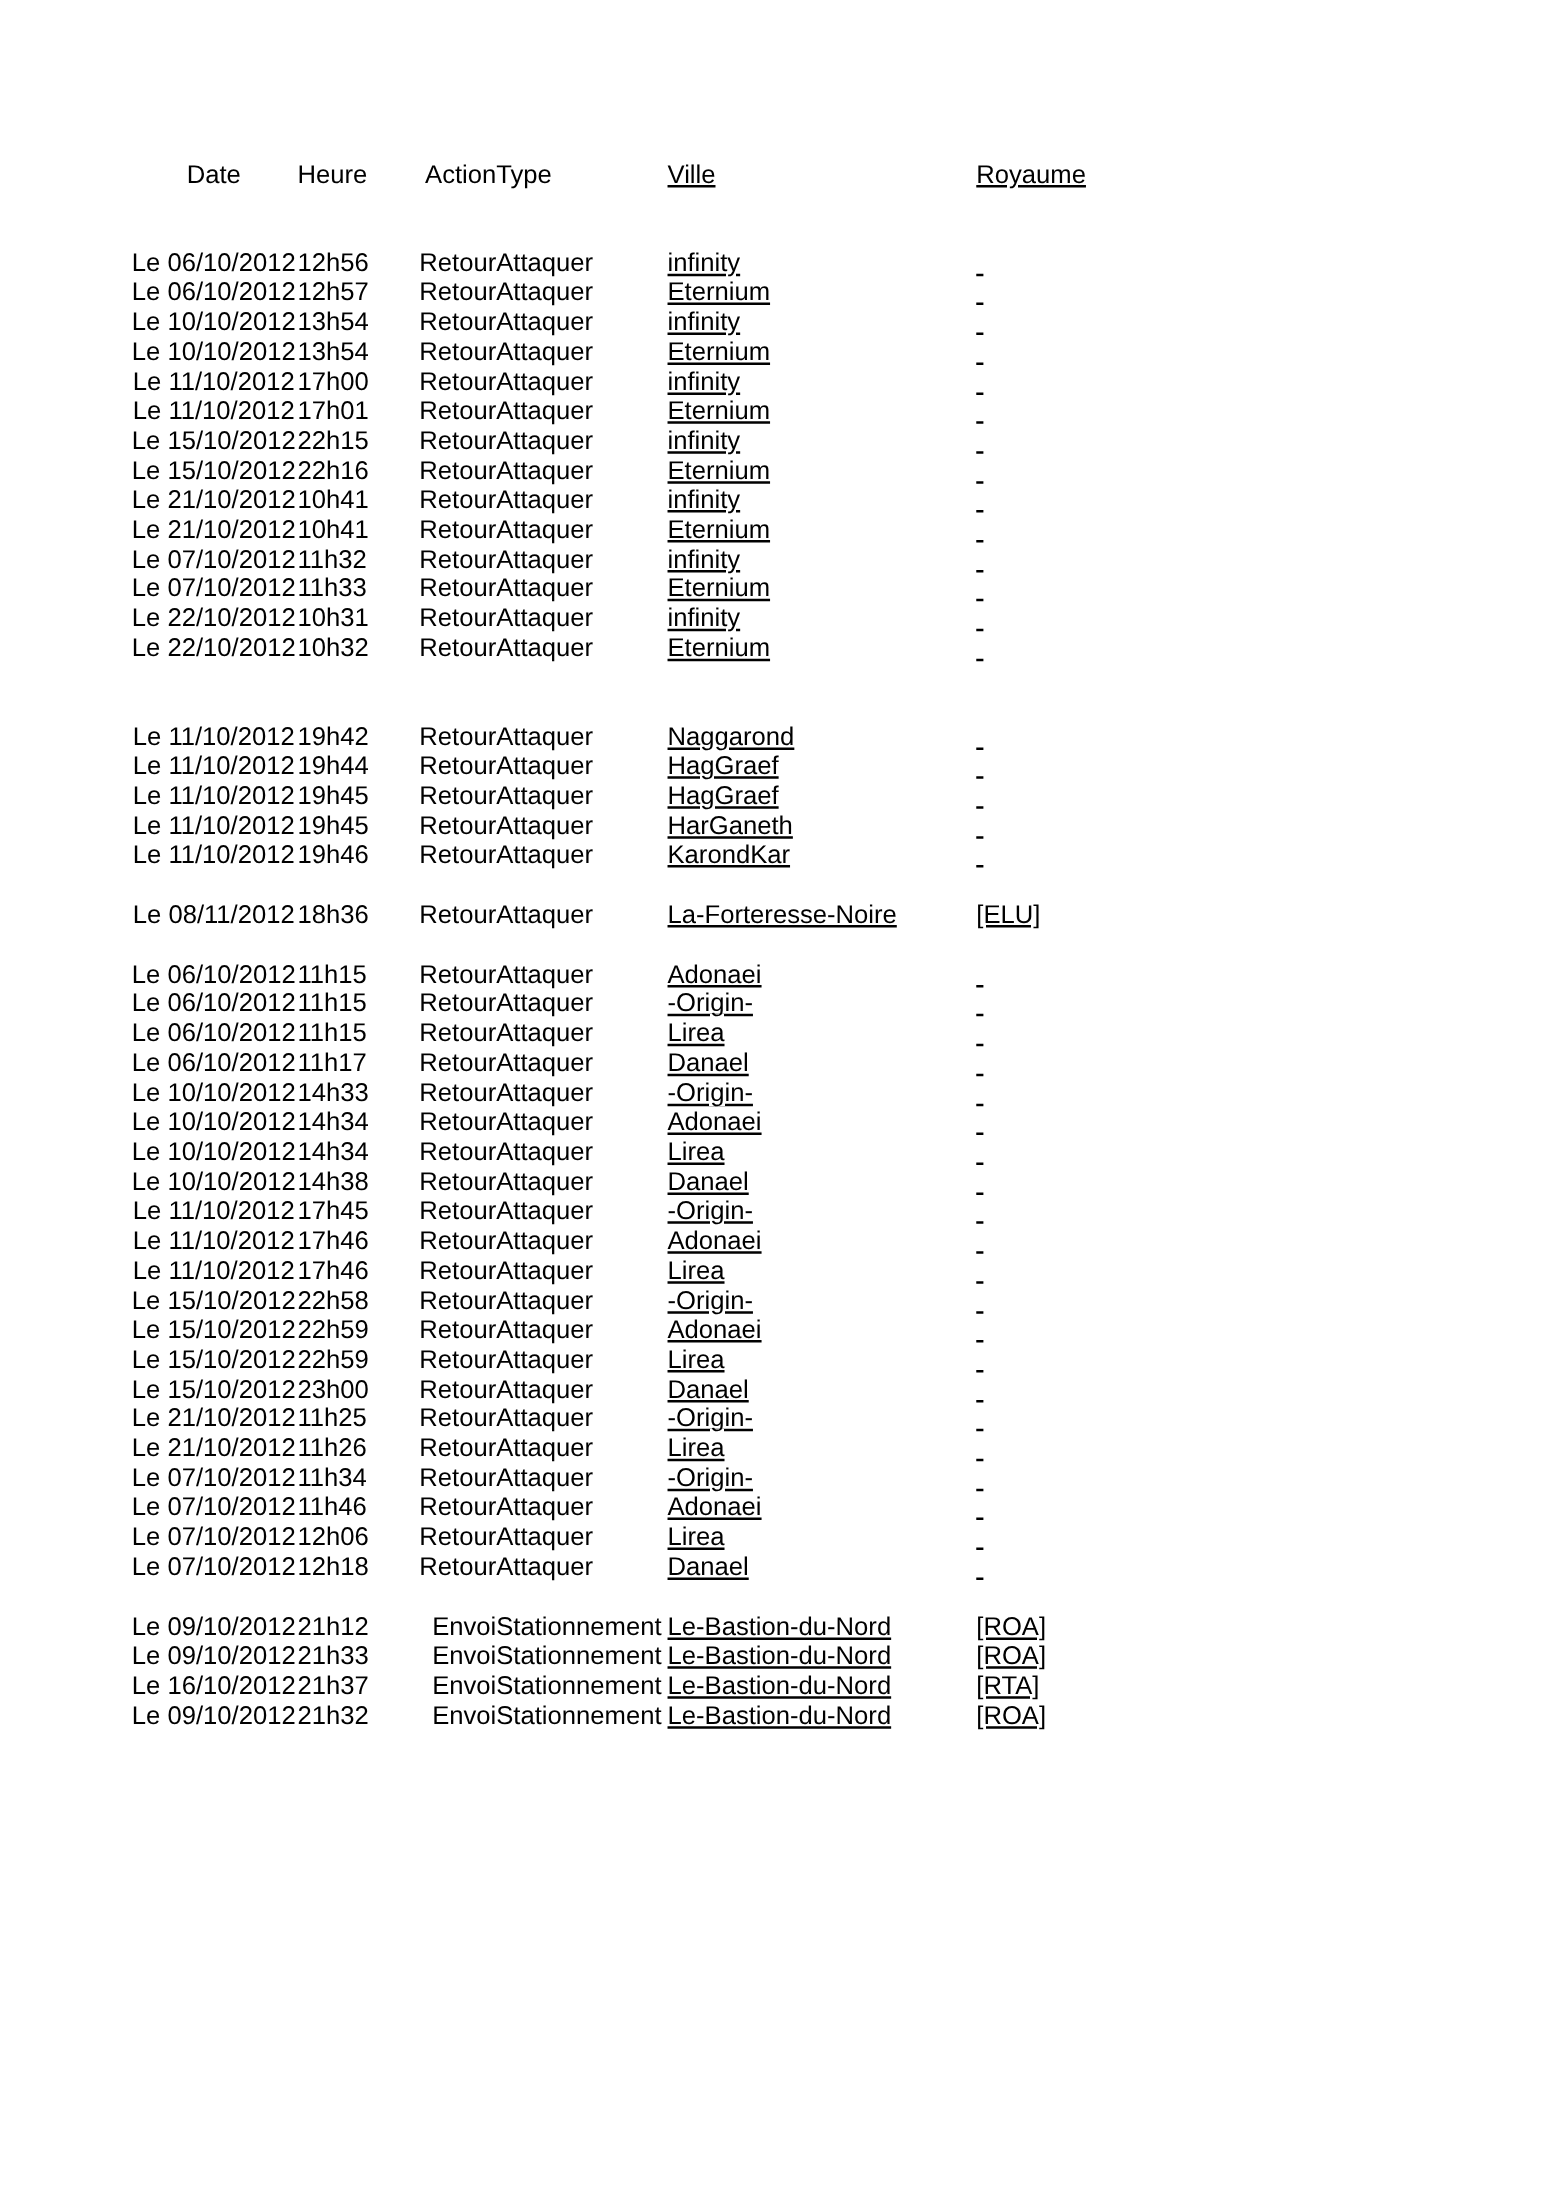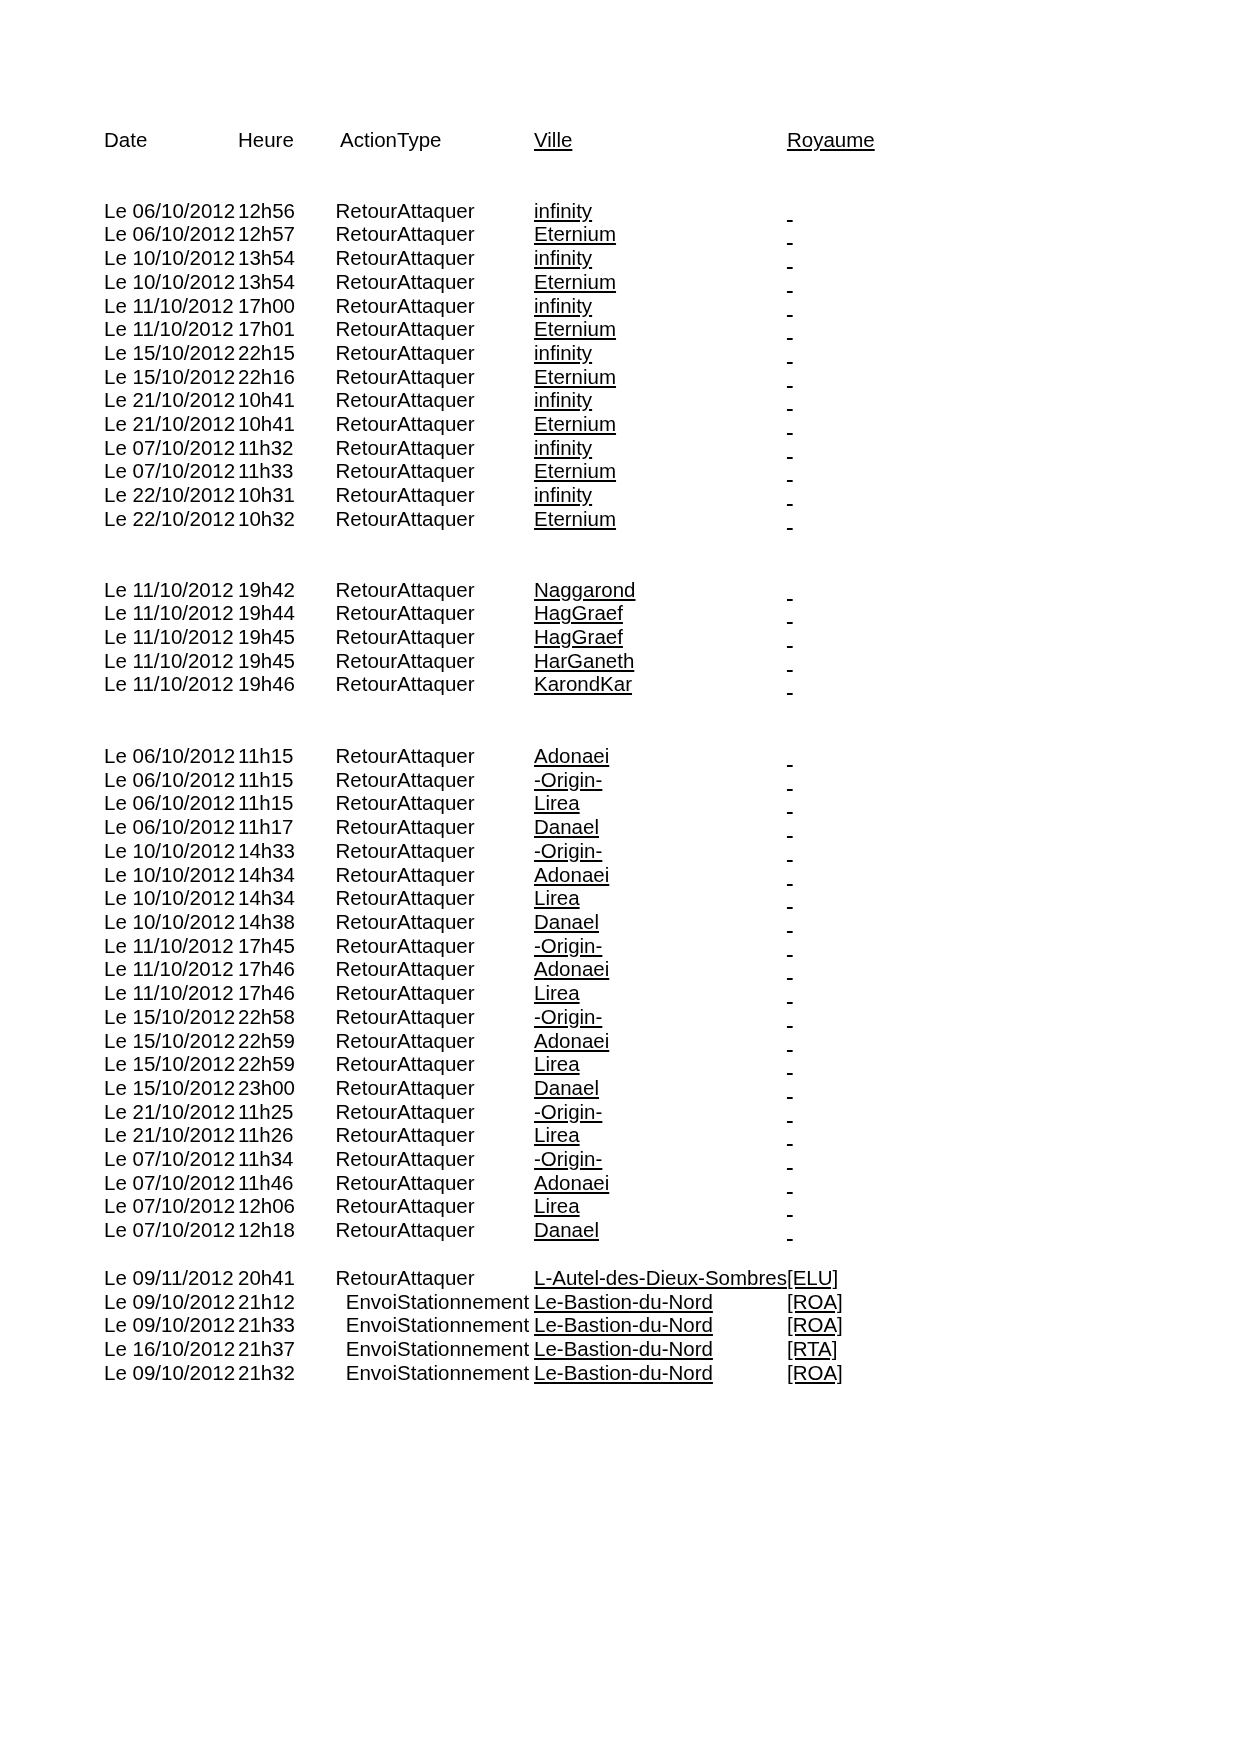--- a/index.html
+++ b/index.html
@@ -33,21 +33,21 @@
     line-height: 23.7px;
   }
   table.log td {
     padding: 0;
     margin: 0;
     vertical-align: top;
     white-space: nowrap;
     font-weight: normal;
   }
   
-  .c-date    { width: 134px; padding-right: 0 !important; }
+  .c-date    { width: 134px; padding-right: 0 !important; text-align: center; }
   .c-heure   { width: 56px;  padding-right: 0 !important; }
   .c-action  { width: 102px; padding-right: 0 !important; text-align: right; }
   .c-type    { width: 137px; padding-right: 0 !important; }
   .c-ville   { width: 247px; padding-right: 0 !important; text-decoration: underline; }
   .c-royaume { width: 180px; text-decoration: underline; }
 
   tr.header-row td {
     padding-bottom: 0;
   }
   tr.spacer-lg td { height: 47px; }
@@ -223,20 +223,28 @@
             <td class="c-date">Le 11/10/2012</td>
             <td class="c-heure">19h46</td>
             <td class="c-action">Retour</td>
             <td class="c-type">Attaquer</td>
             <td class="c-ville">KarondKar</td>
             <td class="c-royaume">&nbsp;</td>
           </tr>
           <tr class="spacer-md">
             <td colspan="6" style="font-size: 1px; line-height: 1px;">&nbsp;</td>
           </tr>
+          <tr>
+            <td class="c-date">Le 08/11/2012</td>
+            <td class="c-heure">18h36</td>
+            <td class="c-action">Retour</td>
+            <td class="c-type">Attaquer</td>
+            <td class="c-ville">La-Forteresse-Noire</td>
+            <td class="c-royaume">[ELU]</td>
+          </tr>
           <tr class="spacer-md">
             <td colspan="6" style="font-size: 1px; line-height: 1px;">&nbsp;</td>
           </tr>
           <tr>
             <td class="c-date">Le 06/10/2012</td>
             <td class="c-heure">11h15</td>
             <td class="c-action">Retour</td>
             <td class="c-type">Attaquer</td>
             <td class="c-ville">Adonaei</td>
             <td class="c-royaume">&nbsp;</td>
@@ -396,28 +404,20 @@
           <tr>
             <td class="c-date">Le 07/10/2012</td>
             <td class="c-heure">12h18</td>
             <td class="c-action">Retour</td>
             <td class="c-type">Attaquer</td>
             <td class="c-ville">Danael</td>
             <td class="c-royaume">&nbsp;</td>
           </tr>
           <tr class="spacer-md">
             <td colspan="6" style="font-size: 1px; line-height: 1px;">&nbsp;</td>
-          </tr>
-          <tr>
-            <td class="c-date">Le 09/11/2012</td>
-            <td class="c-heure">20h41</td>
-            <td class="c-action">Retour</td>
-            <td class="c-type">Attaquer</td>
-            <td class="c-ville">L-Autel-des-Dieux-Sombres</td>
-            <td class="c-royaume">[ELU]</td>
           </tr>
           <tr>
             <td class="c-date">Le 09/10/2012</td>
             <td class="c-heure">21h12</td>
             <td class="c-action">Envoi</td>
             <td class="c-type">Stationnement</td>
             <td class="c-ville">Le-Bastion-du-Nord</td>
             <td class="c-royaume">[ROA]</td>
           </tr>
           <tr>

